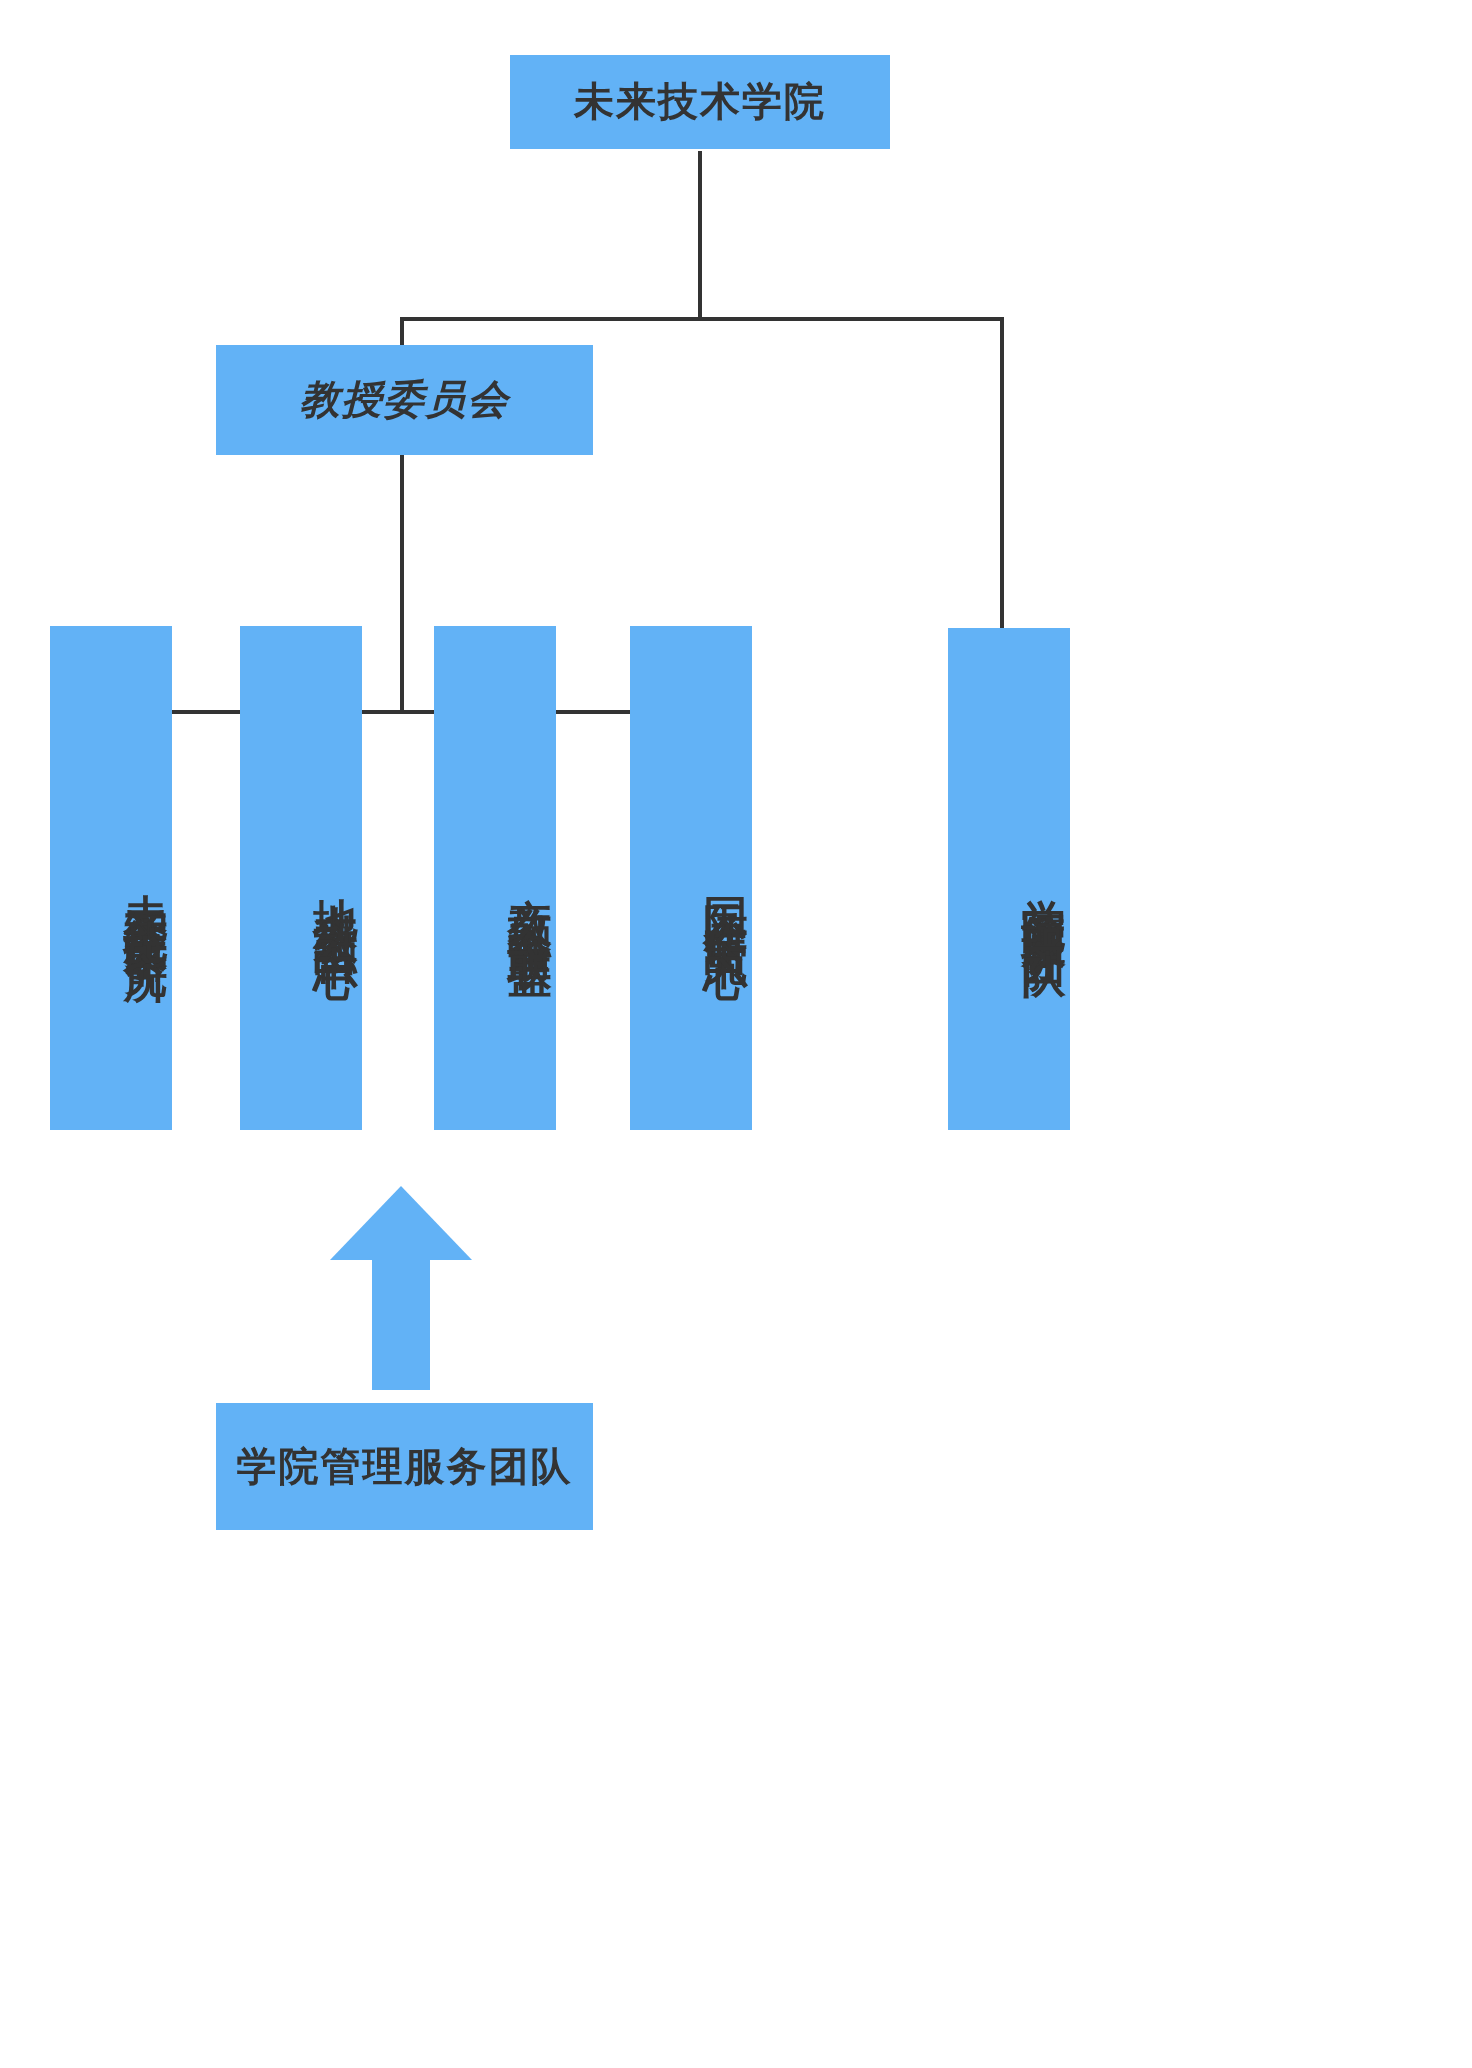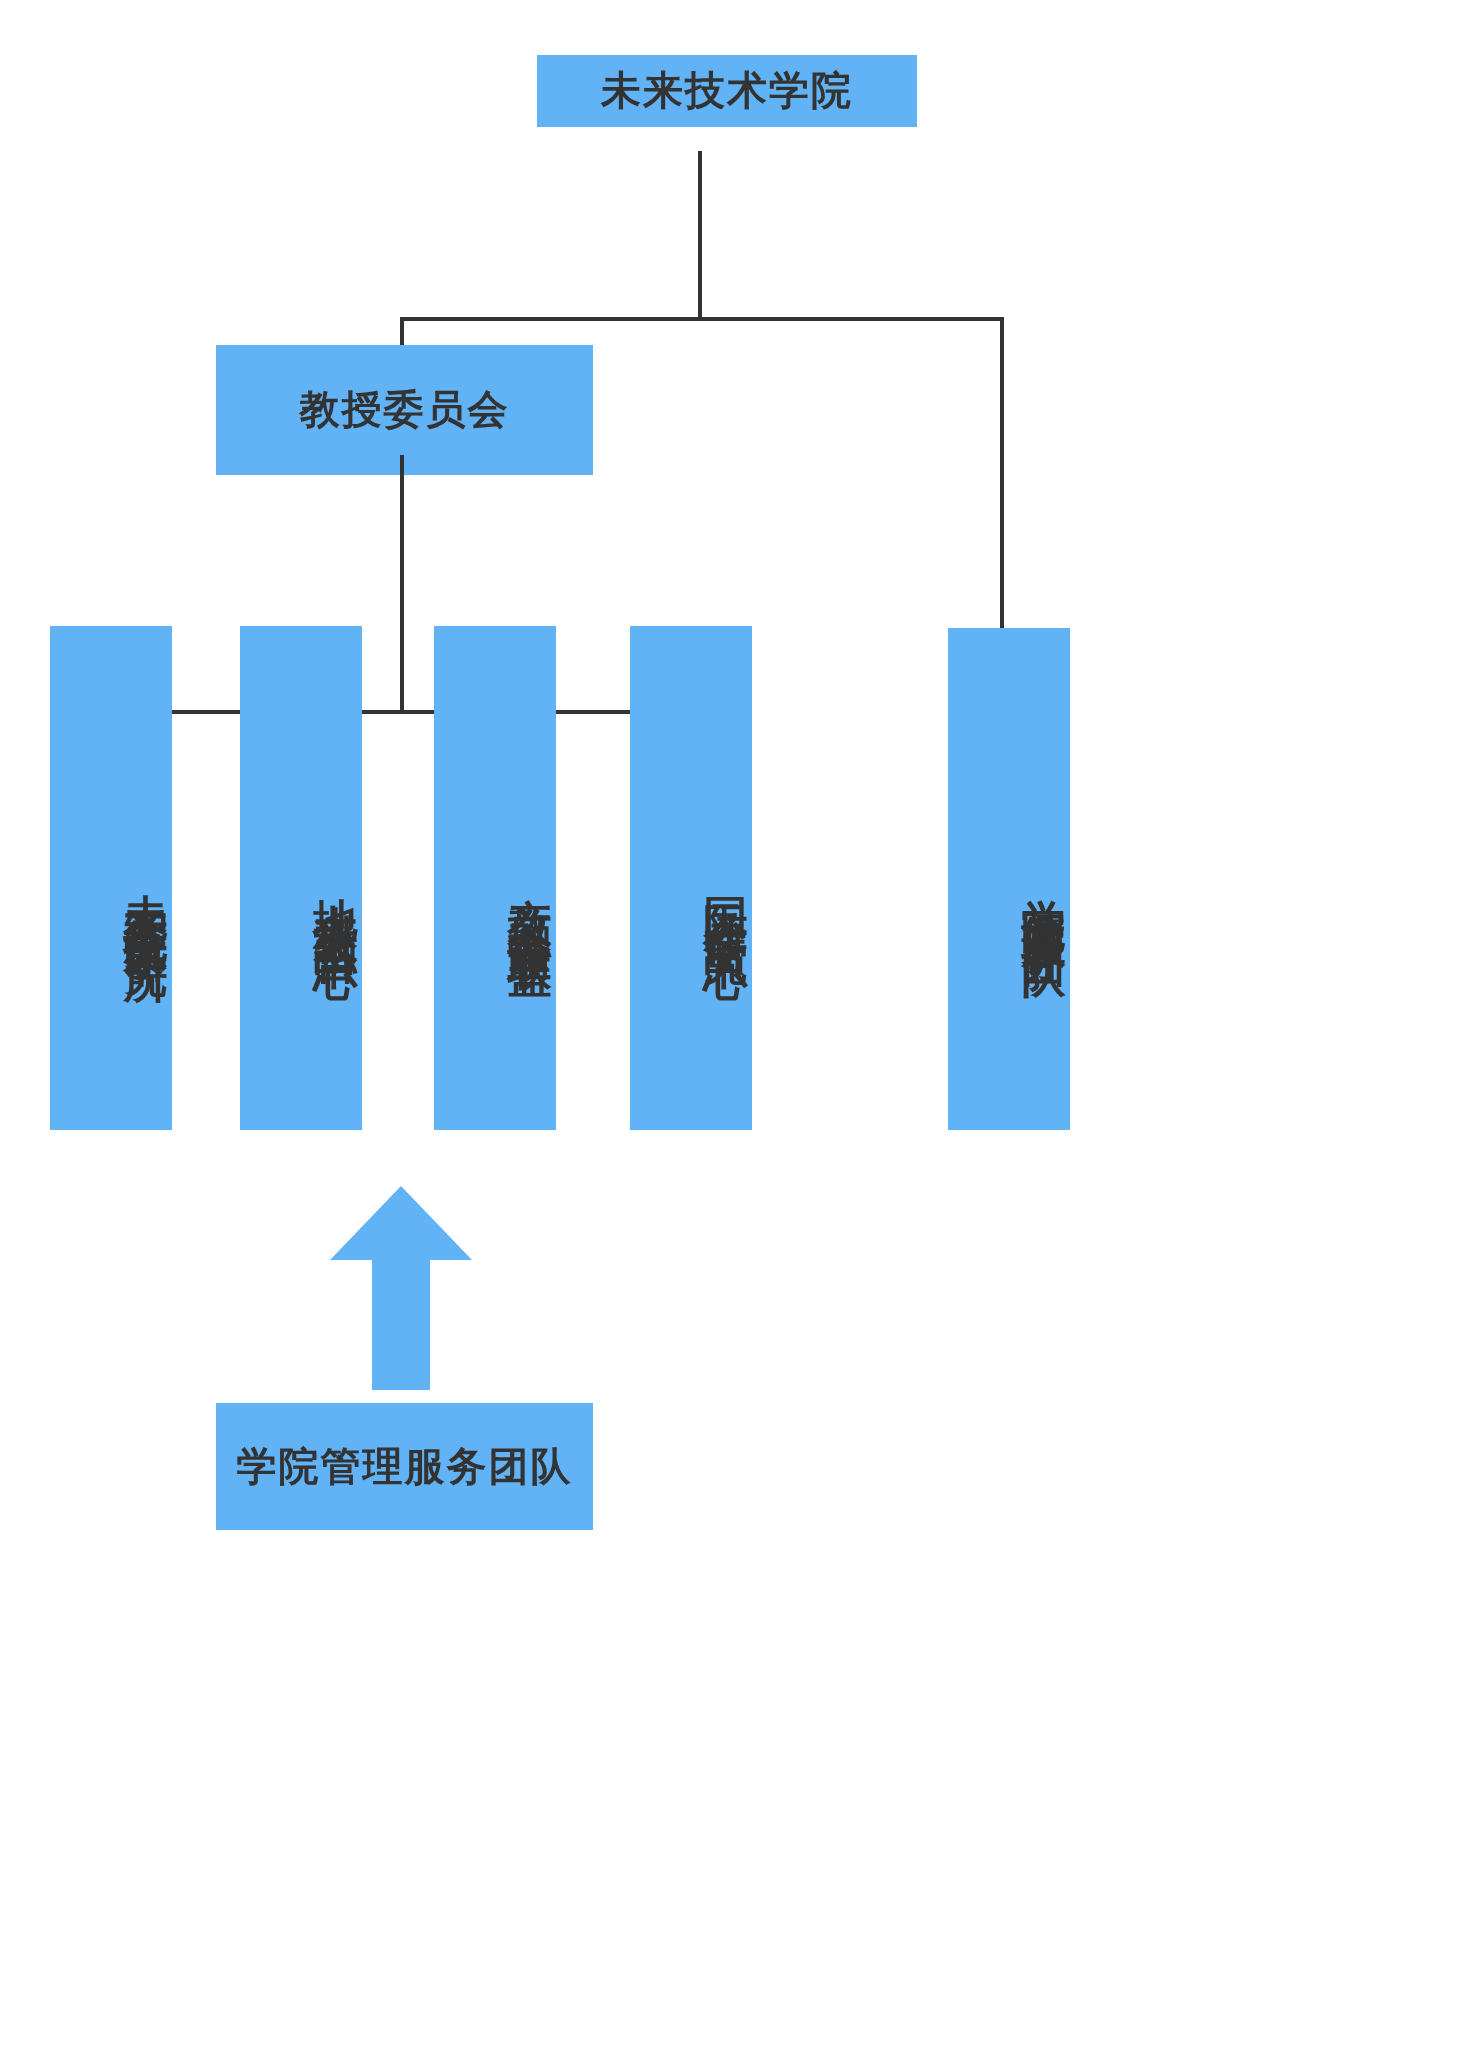--- a/index.html
+++ b/index.html
@@ -79,31 +79,31 @@
     border-left: 71px solid transparent;
     border-right: 71px solid transparent;
     border-bottom: 74px solid #62b2f6;
   }
 </style>
 </head>
 <body>
 
 <div id="canvas">
 
-  <div class="node horiz" style="left:537px; top:55px; width:380px; height:72px;">未来技术学院</div>
+  <div class="node horiz" style="left:510px; top:55px; width:380px; height:94px;">未来技术学院</div>
 
   <div class="line-v" style="left:698px; top:151px; height:166px;"></div>
 
   <div class="line-h" style="left:400px; top:317px; width:604px;"></div>
 
   <div class="line-v" style="left:400px; top:317px; height:130px;"></div>
 
   <div class="line-v" style="left:1000px; top:317px; height:312px;"></div>
 
-  <div class="node horiz" style="left:216px; top:345px; width:377px; height:130px;">教授委员会</div>
+  <div class="node horiz" style="left:216px; top:345px; width:377px; height:110px;font-style:italic;">教授委员会</div>
 
   <div class="node vert" style="left:948px; top:628px; width:122px; height:502px;">学院管理服务团队</div>
 
   <div class="line-v" style="left:400px; top:455px; height:257px;"></div>
 
   <div class="line-h" style="left:108px; top:710px; width:586px;"></div>
 
   <div class="line-v" style="left:108px; top:710px; height:218px;"></div>
   <div class="line-v" style="left:298px; top:710px; height:218px;"></div>
   <div class="line-v" style="left:490px; top:710px; height:218px;"></div>

